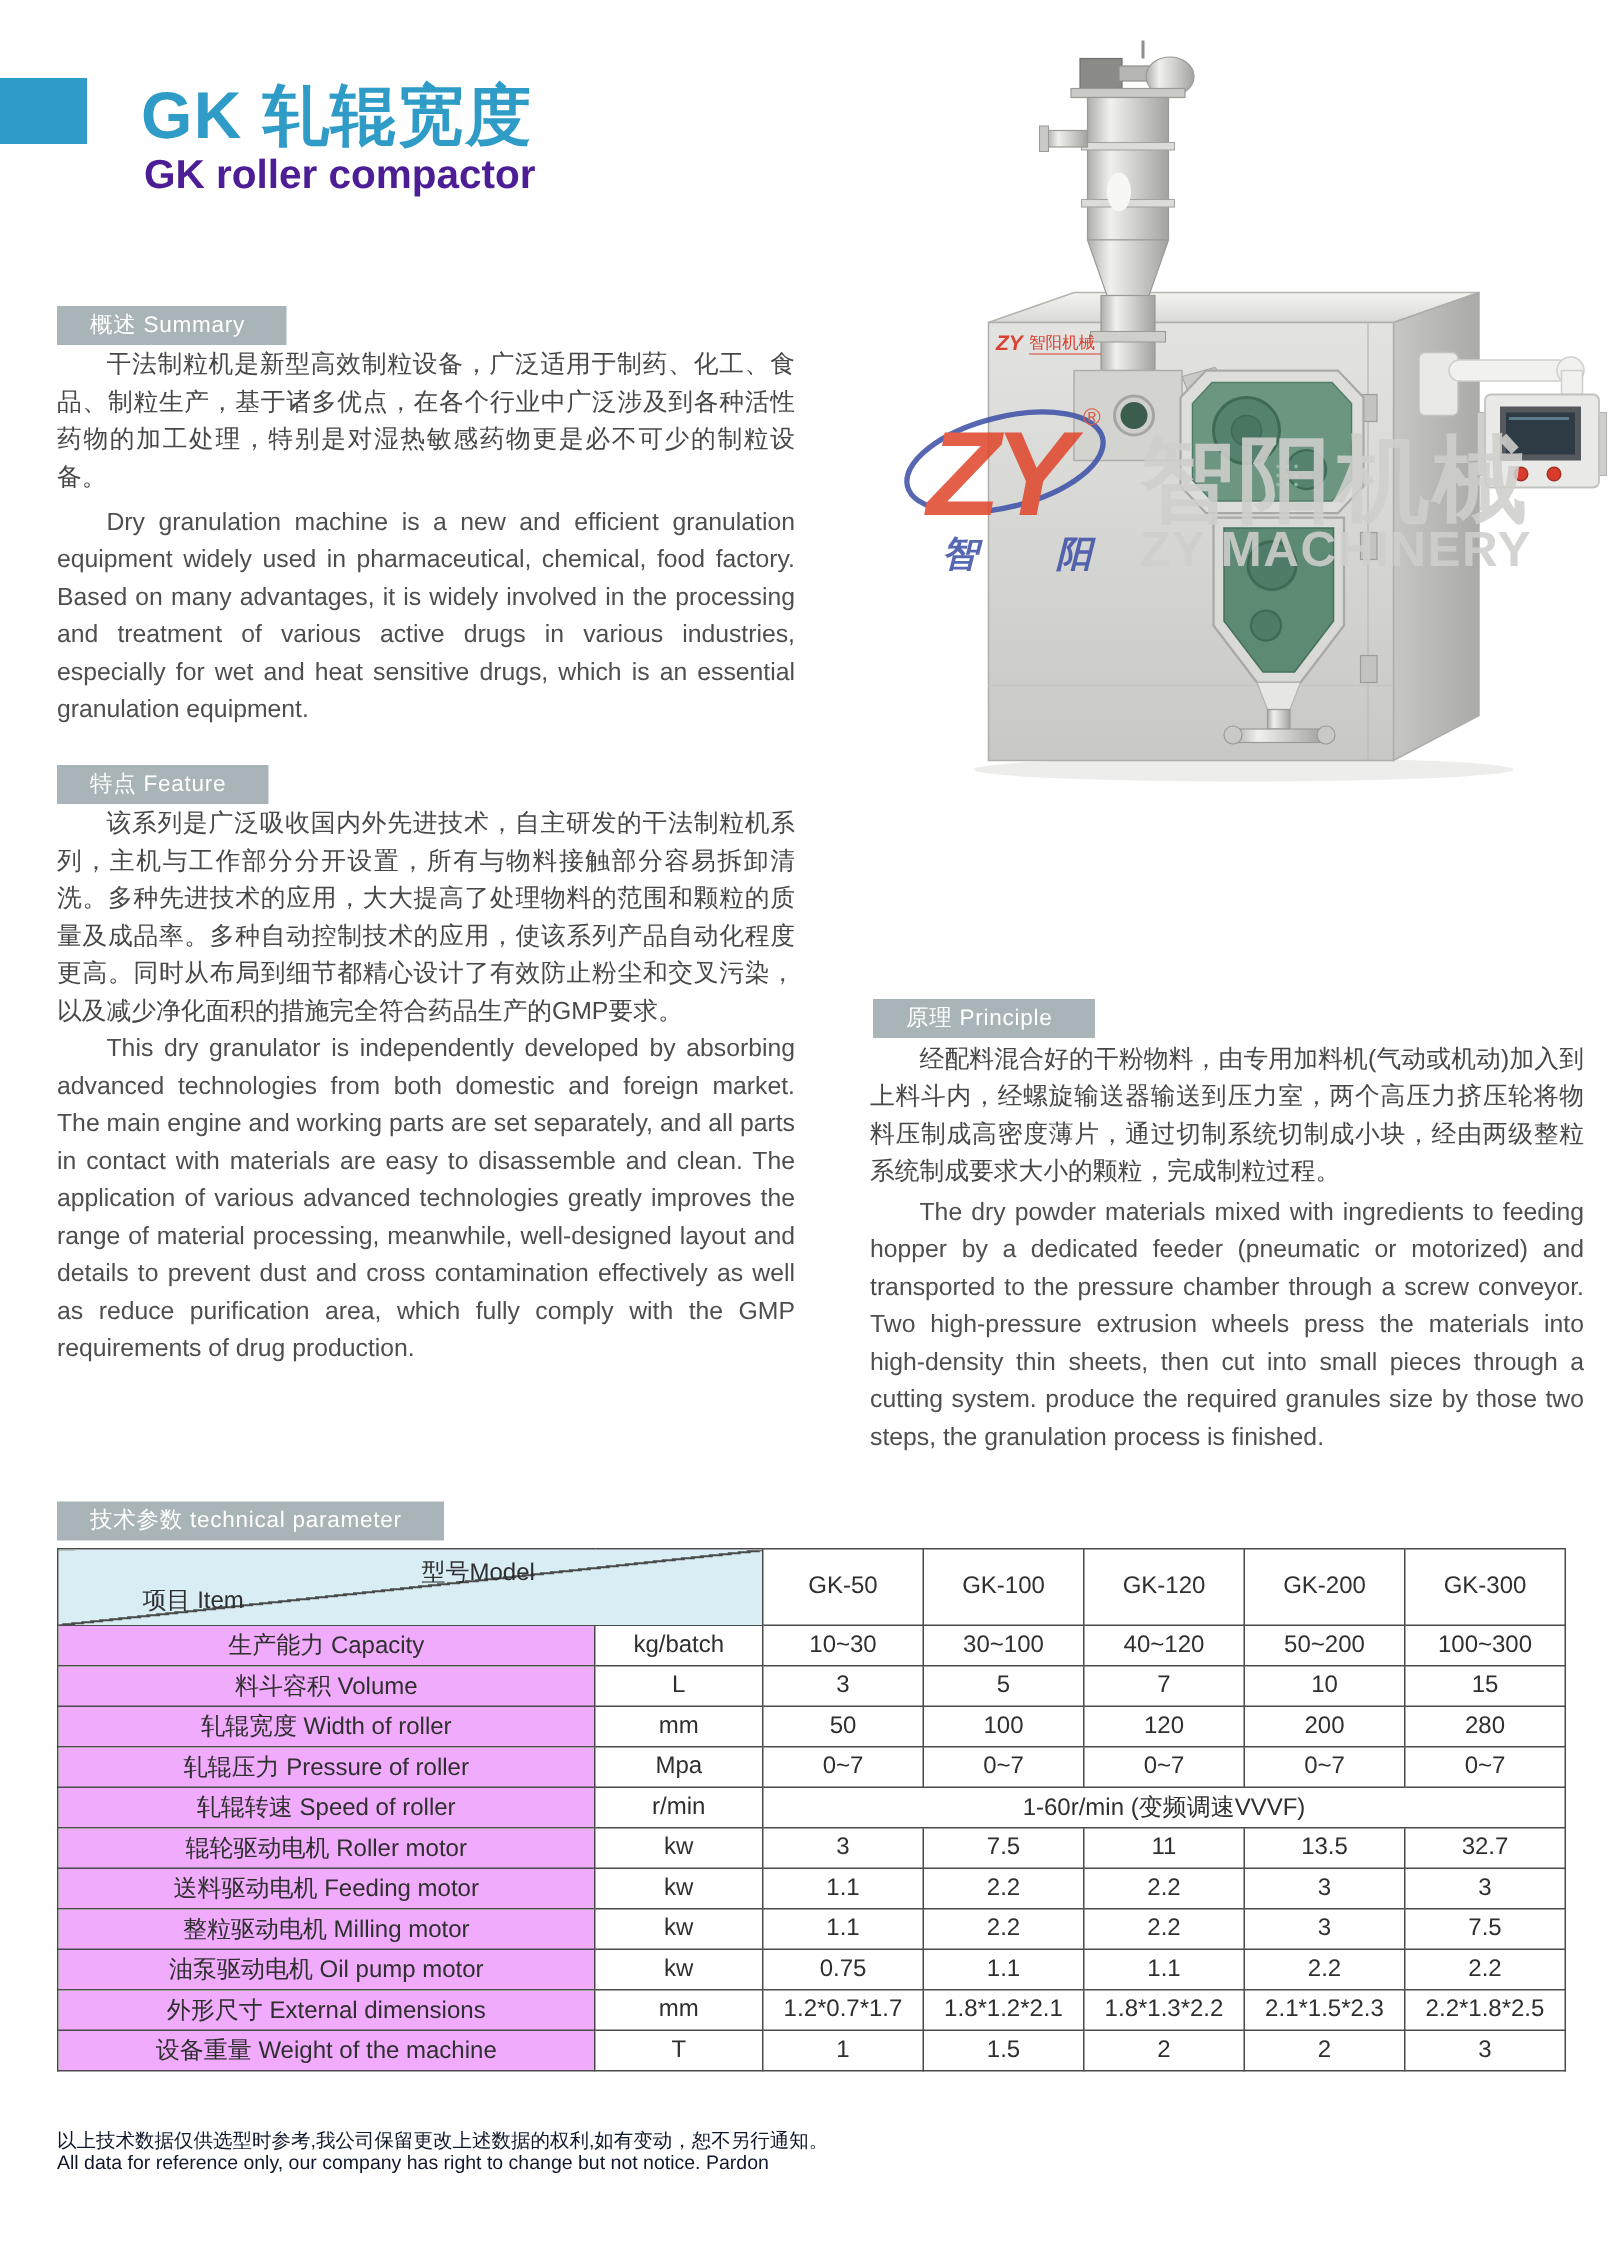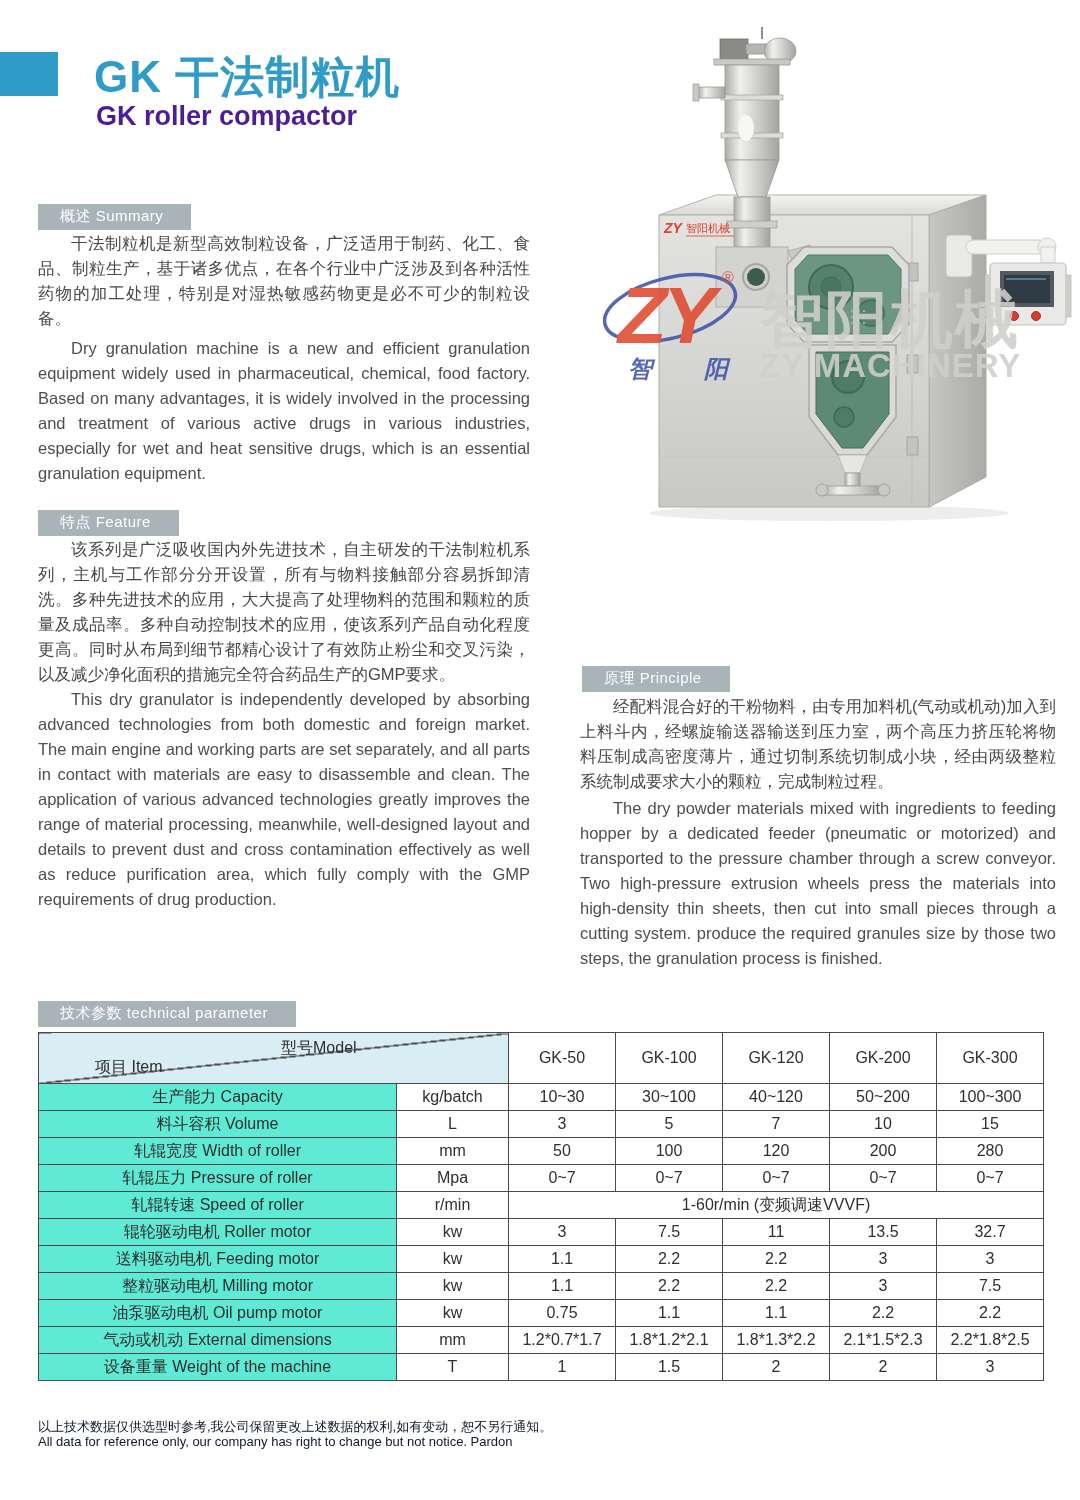--- a/index.html
+++ b/index.html
@@ -35,37 +35,37 @@
   .param-table thead th { height:50px; }
   .param-table tbody td { height:26px; }
   .corner-cell {
     position:relative; background-color:#d9edf4;
     background-image:linear-gradient(to bottom right,
       transparent calc(50% - 0.8px), #4a4a4a calc(50% - 0.8px),
       #4a4a4a calc(50% + 0.8px), transparent calc(50% + 0.8px));
   }
   .corner-model { position:absolute; top:5px; left:242px; }
   .corner-item  { position:absolute; bottom:5px; left:56px; }
-  .param-table td.item-col { background:#5eead4; }
+  .param-table td.item-col { background:#f0abfc; }
   .param-table col.c-item { width:358px; }
   .param-table col.c-unit { width:112px; }
   .param-table col.c-val  { width:107px; }
 
   .footer-note { position:absolute; left:38px; top:1419px; font-size:13px; line-height:15px; color:#0f172a; }
   .footer-note p { margin:0; }
 
   .machine-wrap { position:absolute; left:594px; top:25px; width:505px; height:630px; }
 </style>
 </head>
 <body>
 
 <div class="page">
 
   <div class="accent-block"></div>
-  <div class="title-cn">GK 干法制粒机</div>
+  <div class="title-cn">GK 轧辊宽度</div>
   <div class="title-en">GK roller compactor</div>
 
   <div class="sec-label" style="left:38px; top:204px;">概述 Summary</div>
   <p class="para" style="left:38px; top:336px;">Dry granulation machine is a new and efficient granulation equipment widely used in pharmaceutical, chemical, food factory. Based on many advantages, it is widely involved in the processing and treatment of various active drugs in various industries, especially for wet and heat sensitive drugs, which is an essential granulation equipment.</p>
   <p class="para cn" style="left:38px; top:231px;">干法制粒机是新型高效制粒设备，广泛适用于制药、化工、食品、制粒生产，基于诸多优点，在各个行业中广泛涉及到各种活性药物的加工处理，特别是对湿热敏感药物更是必不可少的制粒设备。</p>
 
   <div class="sec-label" style="left:38px; top:510px;">特点 Feature</div>
   <p class="para cn" style="left:38px; top:537px;">该系列是广泛吸收国内外先进技术，自主研发的干法制粒机系列，主机与工作部分分开设置，所有与物料接触部分容易拆卸清洗。多种先进技术的应用，大大提高了处理物料的范围和颗粒的质量及成品率。多种自动控制技术的应用，使该系列产品自动化程度更高。同时从布局到细节都精心设计了有效防止粉尘和交叉污染，以及减少净化面积的措施完全符合药品生产的GMP要求。</p>
   <p class="para" style="left:38px; top:687px;">This dry granulator is independently developed by absorbing advanced technologies from both domestic and foreign market. The main engine and working parts are set separately, and all parts in contact with materials are easy to disassemble and clean. The application of various advanced technologies greatly improves the range of material processing, meanwhile, well-designed layout and details to prevent dust and cross contamination effectively as well as reduce purification area, which fully comply with the GMP requirements of drug production.</p>
 
@@ -293,21 +293,21 @@
         <tr>
           <td class="item-col">油泵驱动电机 Oil pump motor</td>
           <td class="unit-col">kw</td>
           <td class="val-col">0.75</td>
           <td class="val-col">1.1</td>
           <td class="val-col">1.1</td>
           <td class="val-col">2.2</td>
           <td class="val-col">2.2</td>
         </tr>
         <tr>
-          <td class="item-col">气动或机动 External dimensions</td>
+          <td class="item-col">外形尺寸 External dimensions</td>
           <td class="unit-col">mm</td>
           <td class="val-col">1.2*0.7*1.7</td>
           <td class="val-col">1.8*1.2*2.1</td>
           <td class="val-col">1.8*1.3*2.2</td>
           <td class="val-col">2.1*1.5*2.3</td>
           <td class="val-col">2.2*1.8*2.5</td>
         </tr>
         <tr>
           <td class="item-col">设备重量 Weight of the machine</td>
           <td class="unit-col">T</td>

